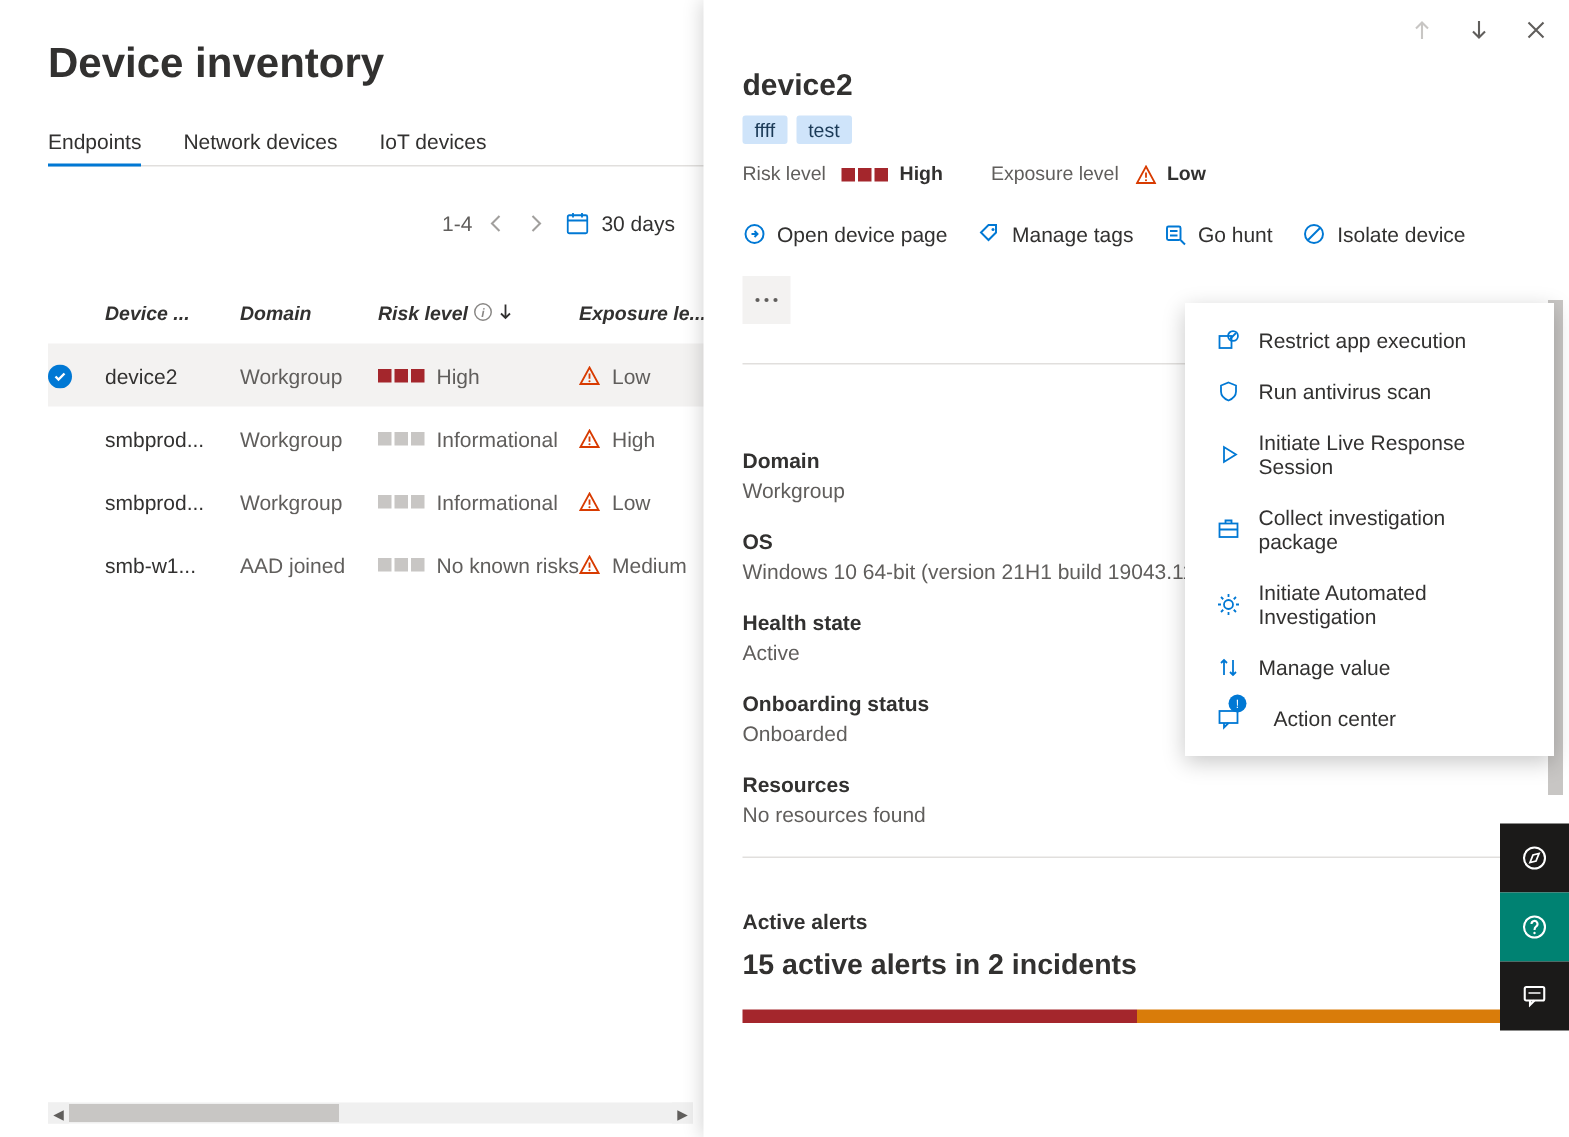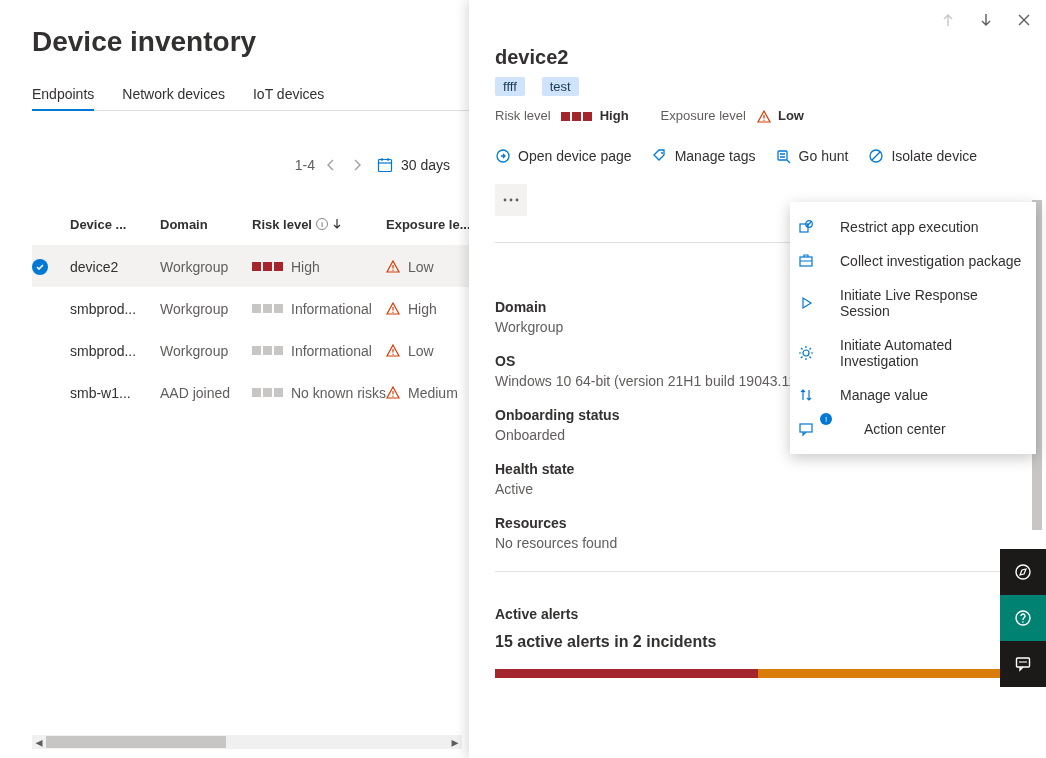--- a/index.html
+++ b/index.html
@@ -19,26 +19,26 @@
   *{box-sizing:border-box;font-family:"Segoe UI",Arial,sans-serif;}
   html,body{margin:0;padding:0;width:1046px;height:758px;background:var(--bg);color:var(--text);overflow:hidden;font-size:14px;}
   .page{position:relative;width:1046px;height:741px;}
   .main{position:absolute;left:0;top:0;width:470px;height:758px;padding:20px 0 0 32px;}
   h1.title{font-size:28px;font-weight:600;margin:6px 0 22px 0;}
   .tabs{display:flex;gap:28px;border-bottom:0;margin-bottom:0;}
   .tab{padding:6px 0 8px 0;cursor:pointer;color:var(--text);position:relative;text-align:right;}
   .tab.active{color:var(--text);}
   .tab.active::after{content:"";position:absolute;left:0;right:0;bottom:-1px;height:2.5px;background:var(--accent);}
   .tabs-wrap{border-bottom:1px solid var(--border);margin-right:0;}
-  .filterbar{display:flex;justify-content:flex-end;align-items:center;gap:10px;margin:44px 0 28px 0;padding-right:20px;}
+  .filterbar{display:flex;justify-content:flex-end;align-items:center;gap:10px;margin:28px 0 28px 0;padding-right:20px;}
   .pager{display:flex;align-items:center;gap:6px;color:var(--text2);}
   .icon-btn{width:20px;height:20px;display:flex;align-items:center;justify-content:center;color:#a19f9d;cursor:pointer;}
   .datefilter{display:flex;align-items:center;gap:8px;color:var(--text);}
   .thead,.trow{display:grid;grid-template-columns:38px 90px 92px 134px 120px;align-items:center;height:42px;}
-  .thead{font-size:13px;color:var(--text);font-weight:600;}
+  .thead{font-size:13px;color:var(--text);font-weight:600;font-style:italic;}
   .trow{font-size:14px;color:var(--text);border-top:1px solid transparent;}
   .trow.selected{background:var(--bg-hover);}
   .th{white-space:nowrap;overflow:hidden;text-overflow:ellipsis;padding-right:6px;display:flex;align-items:center;gap:4px;}
   .td{white-space:nowrap;overflow:hidden;text-overflow:ellipsis;padding-right:6px;display:flex;align-items:center;gap:8px;color:var(--text2);}
   .td.name{color:var(--text);}
   .risksquares{display:flex;gap:2px;}
   .rsq{width:9px;height:9px;}
   .rsq.high{background:var(--risk-high);}
   .rsq.info{background:var(--risk-info);}
   .info-icon{width:12px;height:12px;border:1px solid #8a8886;border-radius:50%;display:inline-flex;align-items:center;justify-content:center;font-size:8px;color:#8a8886;}
@@ -47,45 +47,45 @@
   .scrollbar-bot .thumb{position:absolute;left:14px;top:1px;width:180px;height:12px;background:#c8c6c4;}
   .scrollbar-bot .arrow{position:absolute;top:0;width:14px;height:14px;display:flex;align-items:center;justify-content:center;color:#605e5c;background:#f0f0f0;}
   .scrollbar-bot .arrow.l{left:0;}
   .scrollbar-bot .arrow.r{right:0;}
 
   
   .panel{position:absolute;right:0;top:0;width:577px;height:758px;background:var(--bg);box-shadow:-2px 0 12px rgba(0,0,0,.16);padding:18px 26px 0 26px;overflow:visible;}
   .panel-ctrls{position:absolute;right:10px;top:8px;display:flex;gap:14px;color:#605e5c;}
   .panel-ctrls .pc{width:24px;height:24px;display:flex;align-items:center;justify-content:center;cursor:pointer;}
   .panel h2{font-size:20px;font-weight:600;margin:28px 0 8px 0;}
-  .tags{display:flex;gap:17px;margin-bottom:12px;}
+  .tags{display:flex;gap:6px;margin-bottom:12px;}
   .tag{background:var(--tag-bg);color:#1b3a57;padding:2px 8px;font-size:13px;border-radius:2px;}
   .riskexp{display:flex;gap:32px;font-size:13px;color:var(--text2);margin-bottom:24px;align-items:center;}
   .riskexp b{color:var(--text);font-weight:600;}
   .actionrow{display:flex;gap:20px;align-items:center;color:var(--text);margin-bottom:26px;flex-wrap:wrap;text-align:center;}
   .act{display:flex;align-items:center;gap:7px;cursor:pointer;white-space:nowrap;}
   .act svg{flex-shrink:0;}
   .morebtn{width:32px;height:32px;background:var(--bg-hover);display:flex;align-items:center;justify-content:center;cursor:pointer;}
   .panel hr{border:none;border-top:1px solid var(--border);margin:0 0 22px 0;}
   .section-title{font-weight:600;color:var(--text);margin:0 0 18px 0;text-align:right;}
   .kv{margin-bottom:18px;}
   .kv .k{font-weight:600;color:var(--text);margin-bottom:4px;font-size:14px;}
   .kv .v{color:var(--text2);font-size:14px;}
   .alerts-head{display:flex;justify-content:space-between;align-items:center;margin:34px 0 10px 0;}
   .alerts-title{font-weight:600;}
-  .alerts-summary{font-weight:700;font-size:16px;margin-top:10px;margin-bottom:18px;}
+  .alerts-summary{font-weight:700;font-size:19px;margin-top:10px;margin-bottom:18px;}
   .alerts-bar{display:flex;width:100%;height:9px;}
   .alerts-bar .seg1{flex:1;background:var(--risk-high);}
   .alerts-bar .seg2{flex:1;background:var(--orange);}
   .panel-scroll{position:absolute;right:2px;top:200px;width:14px;height:540px;background:transparent;}
   .panel-scroll .thumb{position:absolute;top:0;left:2px;width:10px;height:330px;background:#c8c6c4;}
 
   
   .menu{position:absolute;top:202px;right:10px;width:246px;background:var(--bg);box-shadow:0 4px 14px rgba(0,0,0,.22);padding:8px 0;z-index:30;}
-  .menu .mi{display:flex;align-items:center;gap:26px;padding:9px 8px;cursor:pointer;font-size:14px;color:var(--text);}
+  .menu .mi{display:flex;align-items:center;gap:12px;padding:9px 21px;cursor:pointer;font-size:14px;color:var(--text);}
   .menu .mi svg{flex-shrink:0;}
   .badge-dot{width:12px;height:12px;background:#0078d4;border-radius:50%;color:#fff;font-size:8px;display:flex;align-items:center;justify-content:center;position:relative;top:-10px;left:-20px;}
 
   
   .dock{position:absolute;right:0;bottom:54px;width:46px;display:flex;flex-direction:column;}
   .dock .db{width:46px;height:46px;display:flex;align-items:center;justify-content:center;color:#fff;cursor:pointer;}
   .dock .db.dark{background:#1b1a19;}
   .dock .db.teal{background:#008272;}
 
   
@@ -335,26 +335,26 @@
     <div class="section-title">Device details</div>
     <div class="kv">
         <div class="k">Domain</div>
         <div class="v">Workgroup</div>
       </div>
     <div class="kv">
         <div class="k">OS</div>
         <div class="v">Windows 10 64-bit (version 21H1 build 19043.1110)</div>
       </div>
     <div class="kv">
+        <div class="k">Health state</div>
+        <div class="v">Active</div>
+      </div>
+    <div class="kv">
         <div class="k">Onboarding status</div>
         <div class="v">Onboarded</div>
-      </div>
-    <div class="kv">
-        <div class="k">Health state</div>
-        <div class="v">Active</div>
       </div>
     <div class="kv">
         <div class="k">Resources</div>
         <div class="v">No resources found</div>
       </div>
 
     <hr style="margin-top:20px">
     <div class="alerts-head">
       <div class="alerts-title">Active alerts</div>
       <div><svg width="14" height="14" viewBox="0 0 14 14">
@@ -376,30 +376,36 @@
     <div class="mi">
       <svg width="16" height="16" viewBox="0 0 16 16">
           <rect x="2" y="5" width="8" height="8" fill="none" class="accent-stroke" stroke-width="1.2"></rect>
           <circle cx="11" cy="5" r="3.3" fill="none" class="accent-stroke" stroke-width="1.2"></circle>
           <line x1="9" y1="7" x2="13" y2="3" class="accent-stroke" stroke-width="1.2"></line>
         </svg>
       <span>Restrict app execution</span>
     </div>
     <div class="mi">
       <svg width="16" height="16" viewBox="0 0 16 16">
+          <path d="M8 2l5 2v4c0 3-2.5 5-5 6-2.5-1-5-3-5-6V4l5-2Z" fill="none" class="accent-stroke" stroke-width="1.2"></path>
+        </svg>
+      <span>Run antivirus scan</span>
+    </div>
+    <div class="mi">
+      <svg width="16" height="16" viewBox="0 0 16 16">
+          <path d="M5 3v10l8-5Z" fill="none" class="accent-stroke" stroke-width="1.2"></path>
+        </svg>
+      <span>Initiate Live Response Session</span>
+    </div>
+    <div class="mi">
+      <svg width="16" height="16" viewBox="0 0 16 16">
           <rect x="2" y="4" width="12" height="9" fill="none" class="accent-stroke" stroke-width="1.2"></rect>
           <path d="M6 4V2h4v2M2 8h12" fill="none" class="accent-stroke" stroke-width="1.2"></path>
         </svg>
       <span>Collect investigation package</span>
-    </div>
-    <div class="mi">
-      <svg width="16" height="16" viewBox="0 0 16 16">
-          <path d="M5 3v10l8-5Z" fill="none" class="accent-stroke" stroke-width="1.2"></path>
-        </svg>
-      <span>Initiate Live Response Session</span>
     </div>
     <div class="mi">
       <svg width="16" height="16" viewBox="0 0 16 16">
           <circle cx="8" cy="8" r="3" fill="none" class="accent-stroke" stroke-width="1.2"></circle>
           <path d="M8 1v2M8 13v2M1 8h2M13 8h2M3 3l1.5 1.5M11.5 11.5 13 13M13 3l-1.5 1.5M4.5 11.5 3 13" class="accent-stroke" stroke-width="1.2"></path>
         </svg>
       <span>Initiate Automated Investigation</span>
     </div>
     <div class="mi">
       <svg width="16" height="16" viewBox="0 0 16 16">

